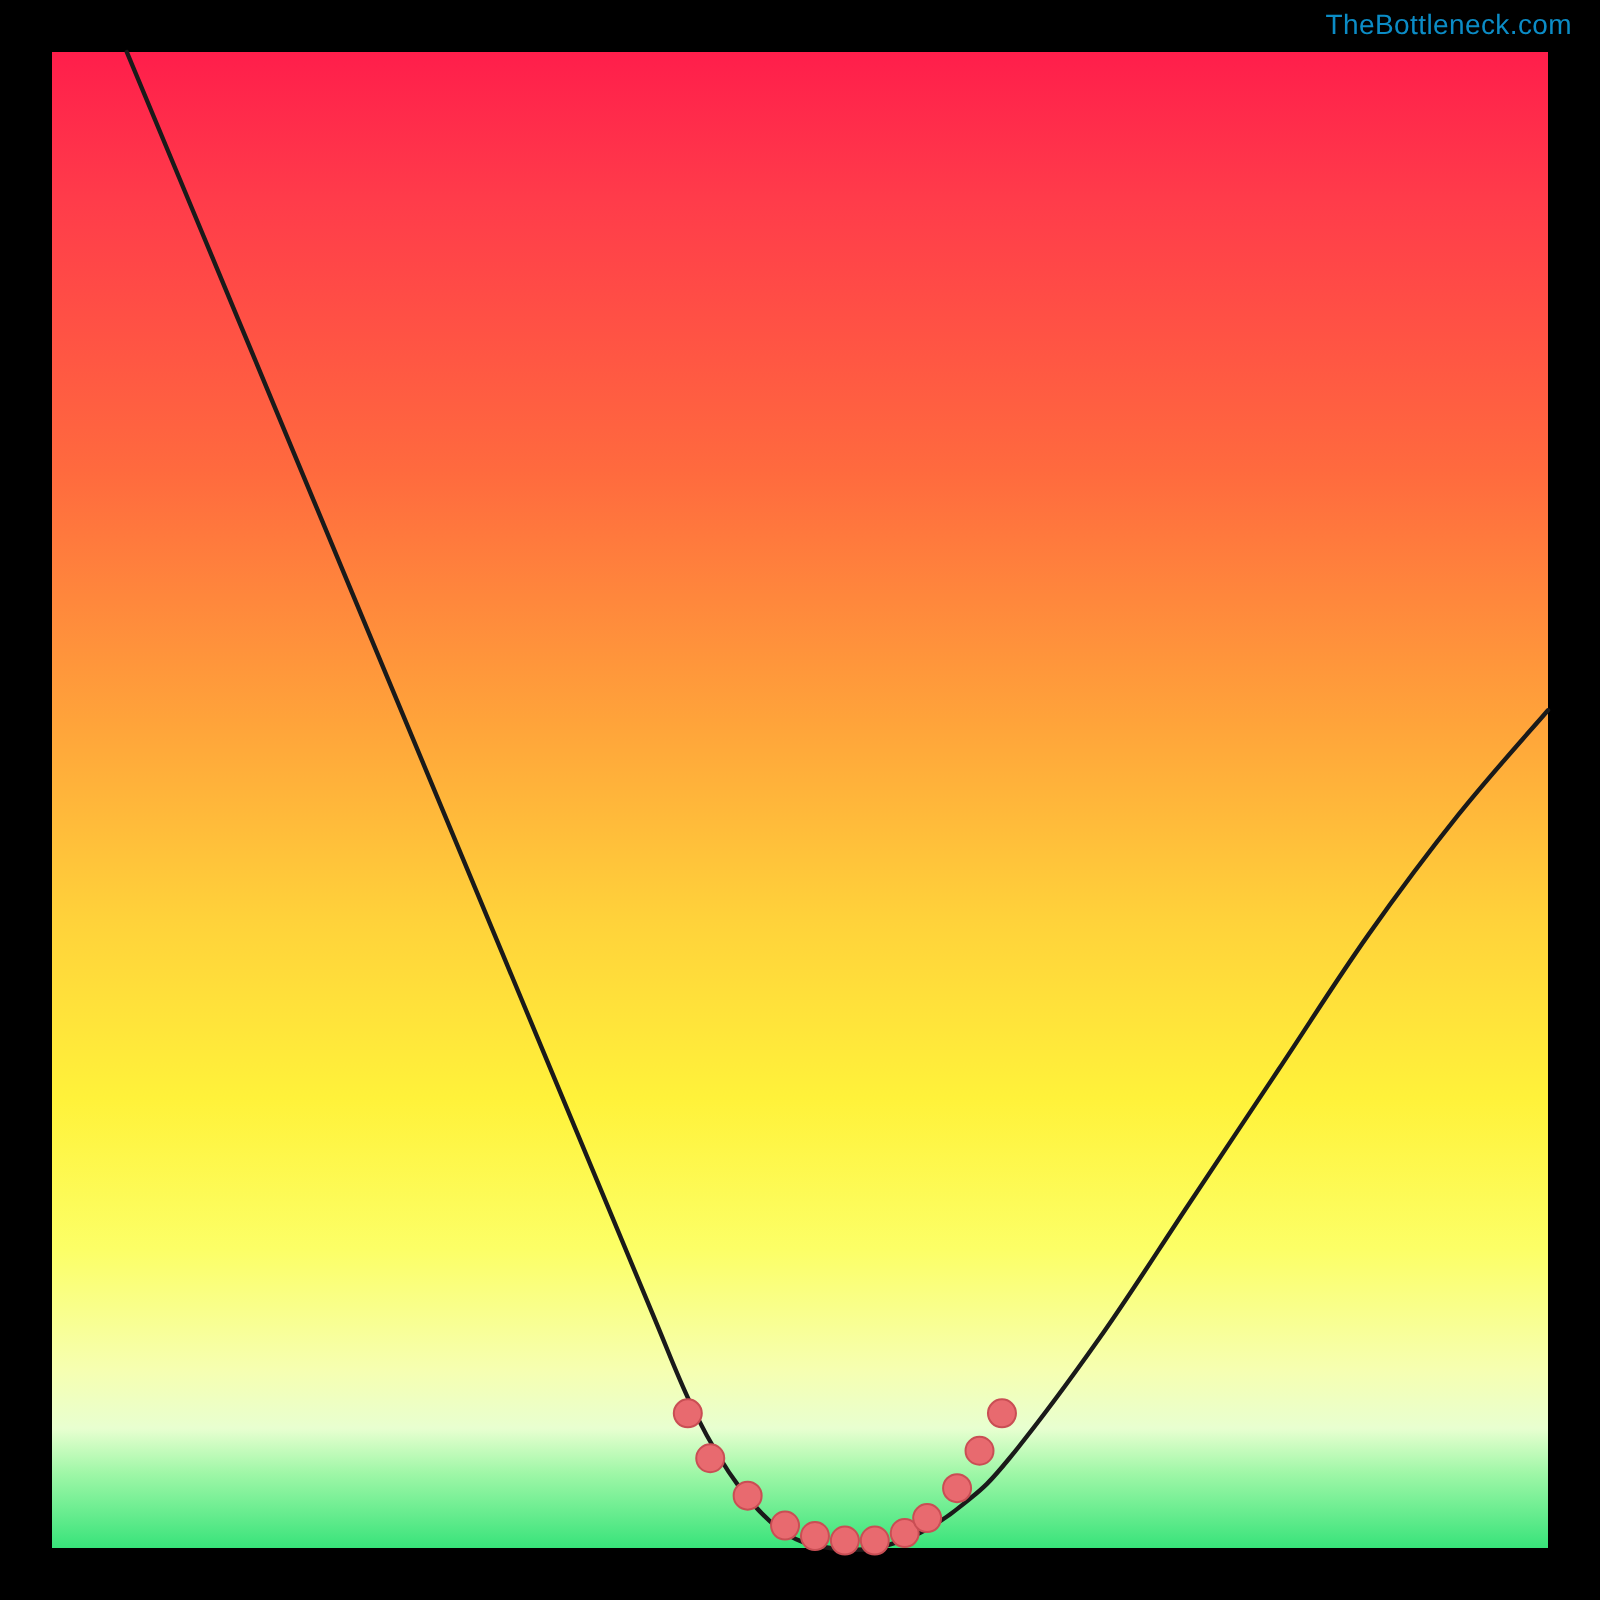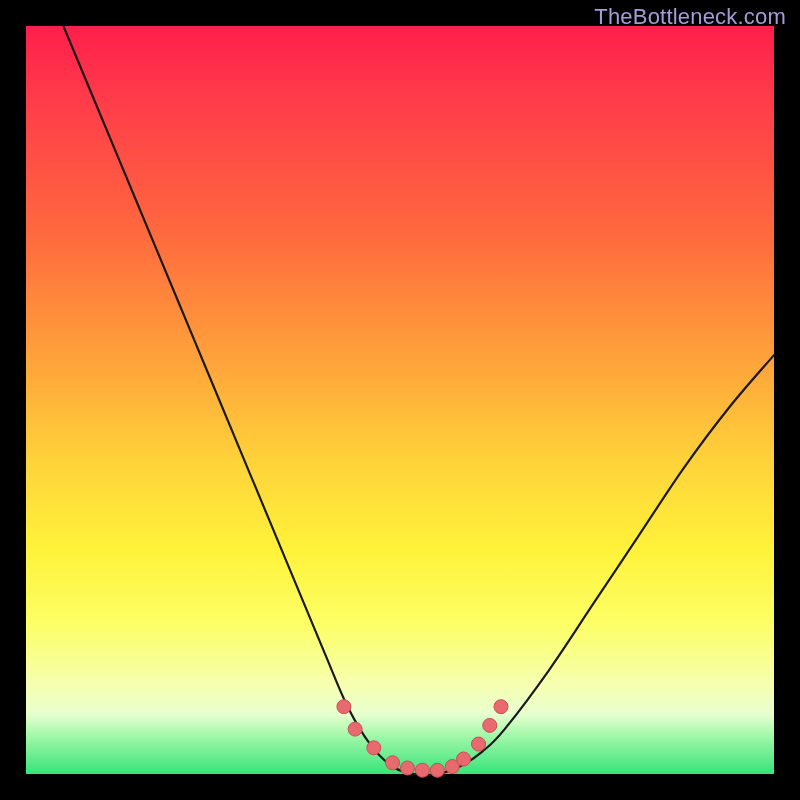--- a/index.html
+++ b/index.html
@@ -38,22 +38,22 @@
       #f6ffb0 88%,
       #e8ffd0 92%,
       #9ff7a7 95%,
       #38e37a 100%
     );
   }
   .watermark {
     position: absolute;
     top: 4px;
     right: 14px;
-    color: #c4b5fd;
-    font-size: 22px;
+    color: #0ea5e9;
+    font-size: 14px;
     font-weight: 500;
     letter-spacing: 0.2px;
     opacity: 0.85;
     user-select: none;
     margin-left: 20px;
   }
   svg.curve {
     position: absolute;
     left: 26px;
     top: 26px;

